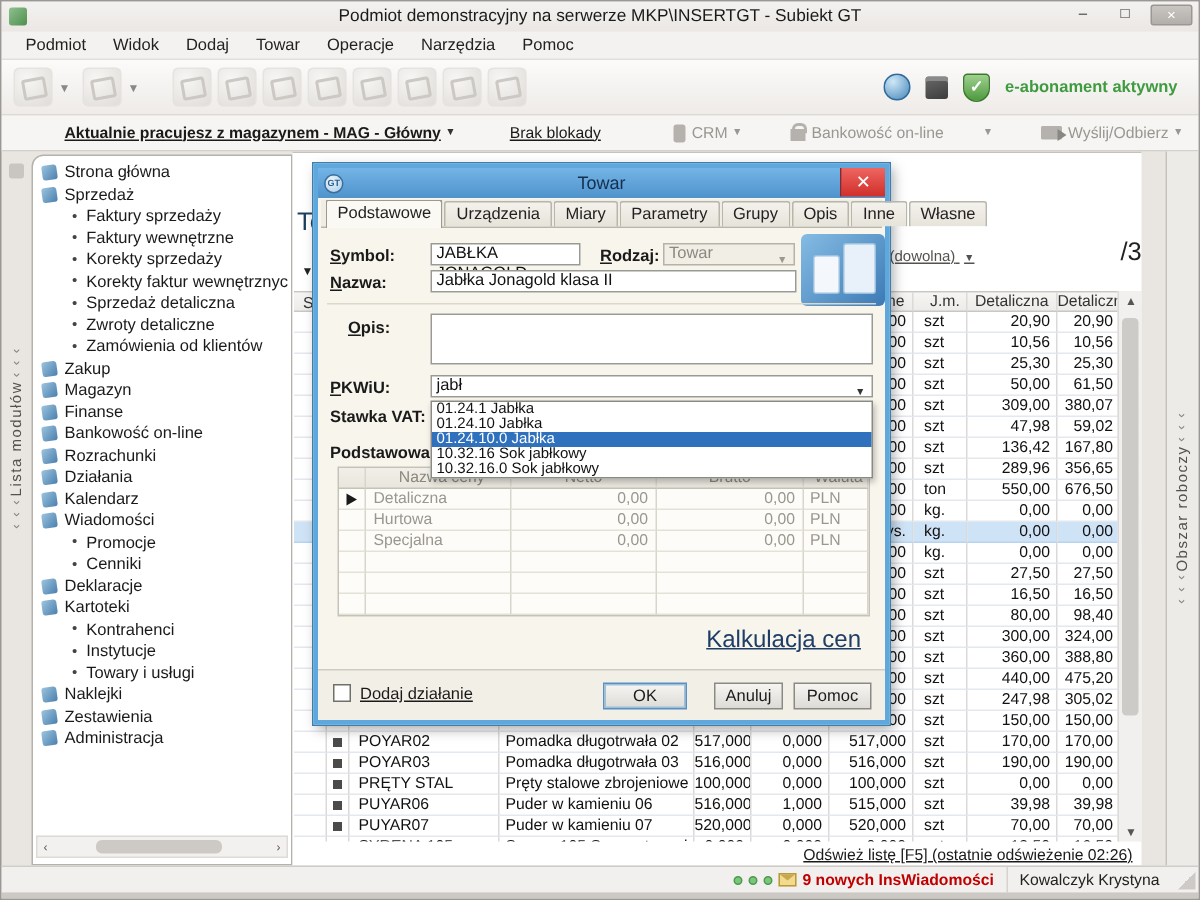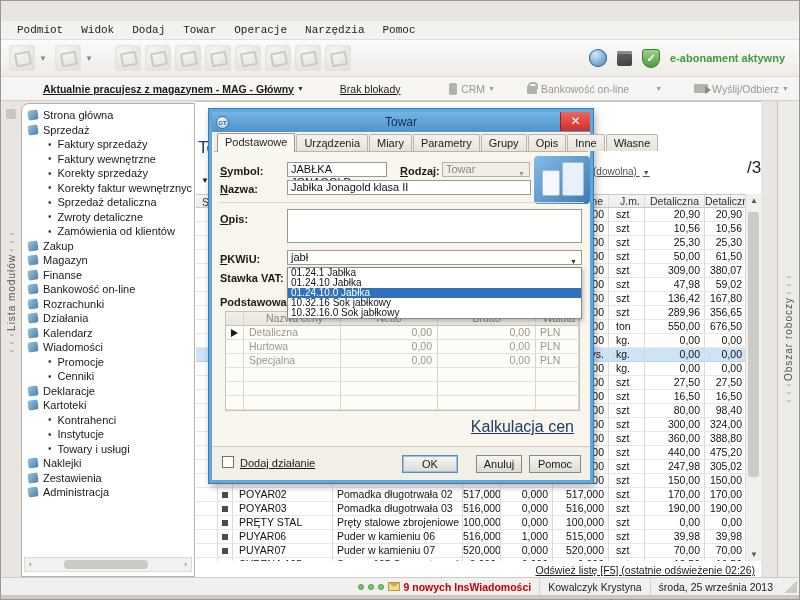--- a/index.html
+++ b/index.html
@@ -9,21 +9,21 @@
   
   .titlebar{position:absolute;left:0;top:0;right:0;height:20px;background:linear-gradient(#f4f2f0,#eae7e4);display:flex;align-items:center;}
   .app-icon{width:12px;height:12px;margin-left:5px;border-radius:2px;background:linear-gradient(135deg,#8fc08f,#4e8f4e);}
   .title{position:absolute;left:0;right:0;text-align:center;font-size:11.5px;color:#1a1a1a;}
   .win-btns{position:absolute;right:4px;top:2px;display:flex;gap:6px;align-items:center;z-index:2;}
   .wb{width:22px;height:14px;text-align:center;font-size:10px;line-height:13px;color:#333;}
   .wb-close{width:28px;background:linear-gradient(#c9c6c2,#b2afab);color:#fff;border-radius:2px;border:1px solid #9a9794;}
 
   
   .menubar{position:absolute;left:0;top:20px;right:0;height:19px;background:#f4f2f0;border-bottom:1px solid #e2dfdb;display:flex;align-items:center;padding-left:8px;gap:2px;}
-  .menu-item{font-size:11px;color:#222;padding:2px 8px;font-family:Liberation Mono, monospace;}
+  .menu-item{font-size:11px;color:#222;padding:2px 8px;}
 
   
   .toolbar1{position:absolute;left:0;top:39px;right:0;height:37px;background:linear-gradient(#fcfbfa,#eeebe8);border-bottom:1px solid #ddd9d5;display:flex;align-items:center;padding:0 8px;}
   .ghost{width:26px;height:26px;border-radius:4px;background:radial-gradient(circle at 35% 30%,#f7f6f4,#dedbd7);box-shadow:inset 0 0 0 1px #e6e3df;position:relative;margin-right:4px;}
   .ghost::after{content:"";position:absolute;left:6px;top:7px;width:12px;height:10px;border:2px solid #ccc8c3;border-radius:2px;transform:rotate(-10deg);}
   .tb-caret{font-size:8px;color:#8a8784;margin:0 8px 0 0;}
   .gap1{margin-left:14px;}
   .tb-right{margin-left:auto;display:flex;align-items:center;gap:10px;}
   .globe-icon{width:18px;height:18px;border-radius:50%;background:radial-gradient(circle at 35% 30%,#cfe8f7,#3c7fb5);box-shadow:inset 0 0 0 1px #2e6a99;}
   .cube-icon{width:15px;height:15px;background:linear-gradient(160deg,#6a6a6a,#3c3c3c);border-radius:2px;box-shadow:inset 0 3px 0 #8a8a8a;}
@@ -143,20 +143,29 @@
   .dbtn{position:absolute;top:8px;height:18px;background:linear-gradient(#f6f5f2,#dddbd6);border:1px solid #8a8a84;font-size:11px;text-align:center;line-height:16px;color:#1a1a1a;}
   .btn-ok{left:190px;width:56px;border-color:#5a8fc0;box-shadow:0 0 0 1px #9cc0dd inset;}
   .btn-anuluj{left:264px;width:46px;}
   .btn-pomoc{left:317px;width:52px;}
 </style>
 </head>
 <body>
 
 <div id="window">
 
+  <div class="titlebar">
+    <div class="app-icon"></div>
+    <div class="title">Podmiot demonstracyjny na serwerze MKP\INSERTGT - Subiekt GT</div>
+    <div class="win-btns">
+      <div class="wb">–</div>
+      <div class="wb">□</div>
+      <div class="wb wb-close">×</div>
+    </div>
+  </div>
 
   <div class="menubar" id="menubar">
       <span class="menu-item">Podmiot</span>
       <span class="menu-item">Widok</span>
       <span class="menu-item">Dodaj</span>
       <span class="menu-item">Towar</span>
       <span class="menu-item">Operacje</span>
       <span class="menu-item">Narzędzia</span>
       <span class="menu-item">Pomoc</span>
     </div>
@@ -716,23 +725,20 @@
     <div class="sseg" style="border-left:none">
       <span class="dot"></span>
       <span class="dot"></span>
       <span class="dot"></span>
       <span class="env-icon"></span>
       <span class="mailtxt">9 nowych InsWiadomości</span>
     </div>
     <div class="sseg">
         <span>Kowalczyk Krystyna</span>
       </div>
-    <div class="sseg">
-        <span>środa, 25 września 2013</span>
-      </div>
     <div class="grip"></div>
   </div>
   <div class="bstrip"></div>
 
   <div class="dialog">
     <div class="d-titlebar">
       <div class="d-icon">GT</div>
       <div class="d-title">Towar</div>
     </div>
     <div class="d-close">✕</div>
@@ -754,21 +760,21 @@
     <div class="prod-img">
         <div class="bx1"></div>
         <div class="bx2"></div>
       </div>
 
     <div class="dlab ulf" style="left:8px;top:71px">Nazwa:</div>
     <div class="dinput" style="left:75px;top:68px;width:244px;height:15px">Jabłka Jonagold klasa II</div>
 
     <div class="dsep"></div>
 
-    <div class="dlab ulf" style="left:8px;top:101px">Opis:</div>
+    <div class="dlab ulf" style="left:20px;top:101px">Opis:</div>
     <div class="dtextarea"></div>
 
     <div class="dlab ulf" style="left:8px;top:141px">PKWiU:</div>
     <div class="dinput" style="left:75px;top:138px;width:295px;height:15px"><span>jabł</span><span class="dd-caret">▼</span></div>
 
     <div class="dlab" style="left:8px;top:160px">Stawka VAT:</div>
     <div class="dlab" style="left:8px;top:184px">Podstawowa je</div>
 
     <div class="pgrid" id="pgrid">
         <div class="pg-row phd">

